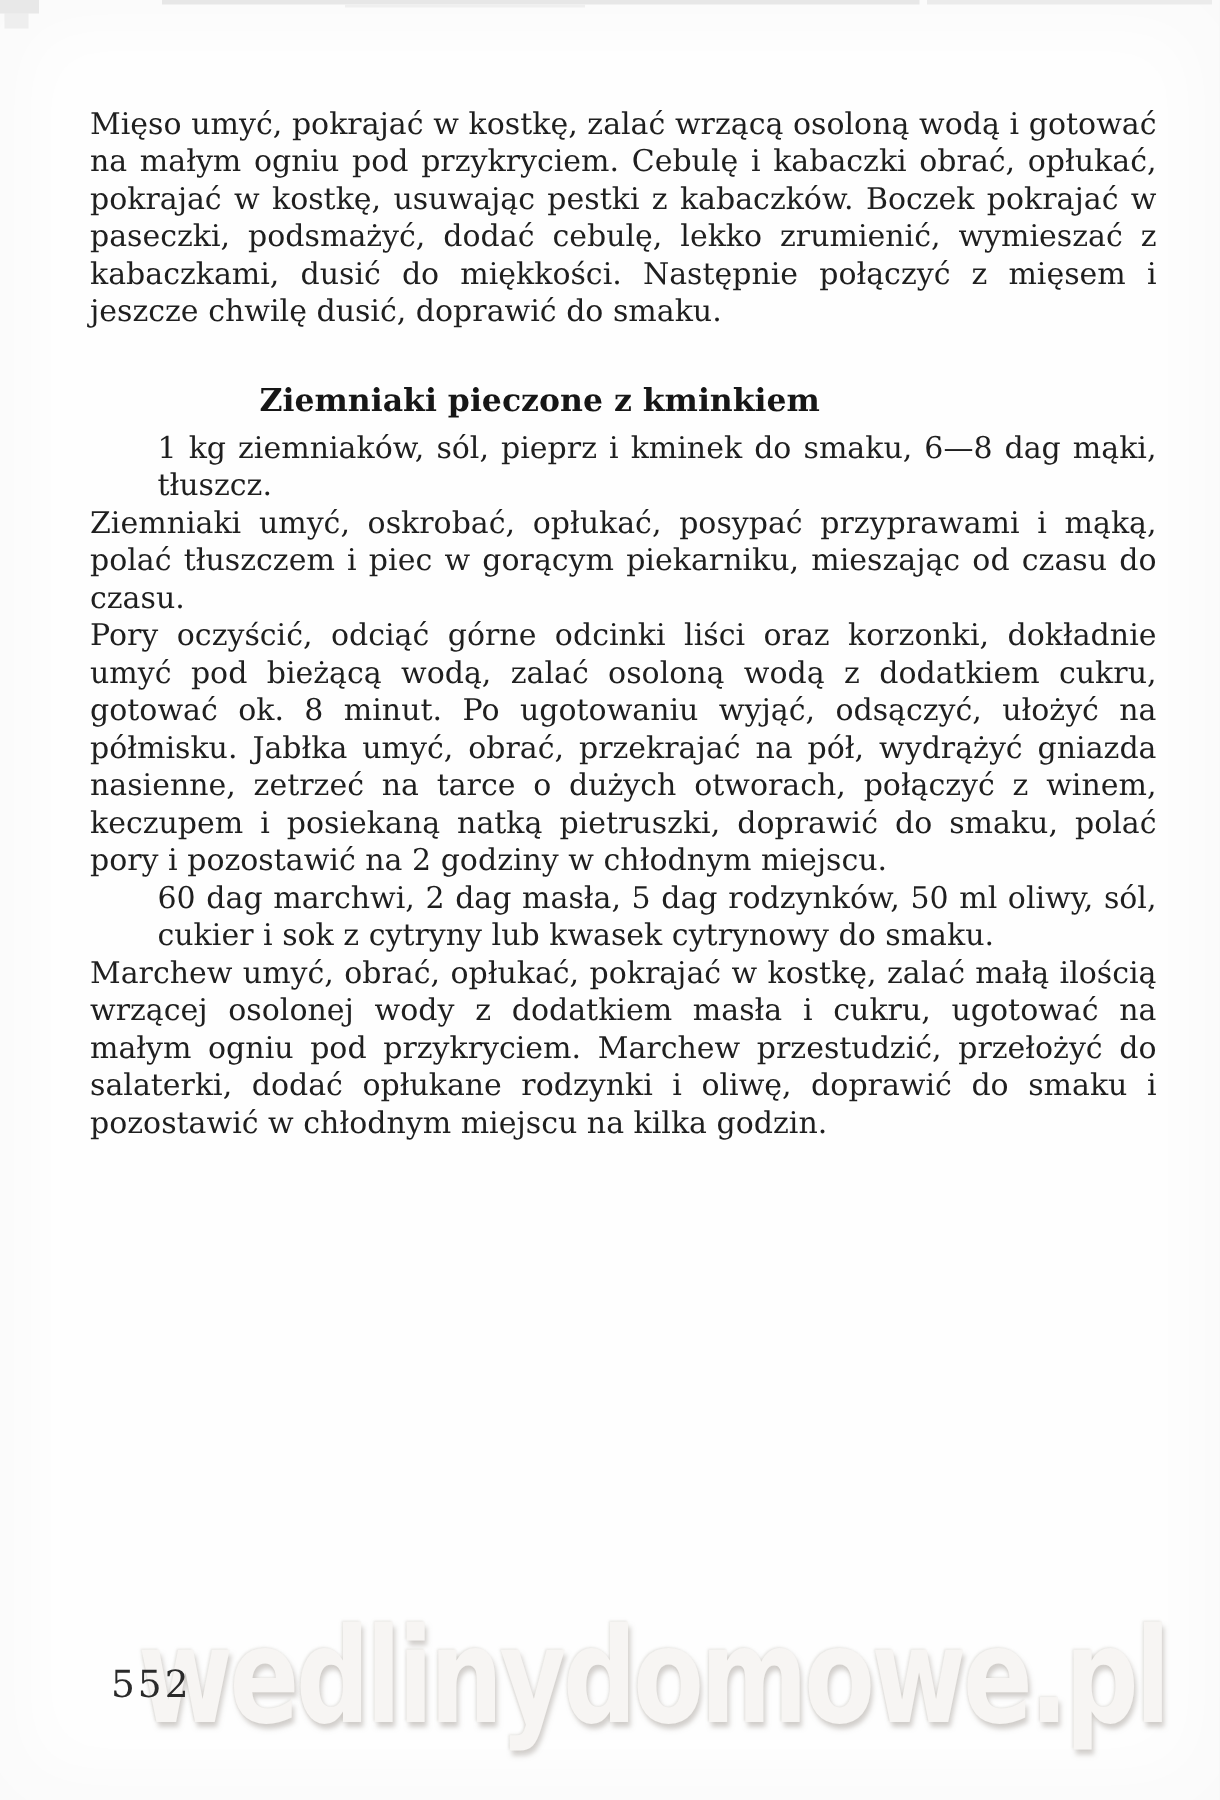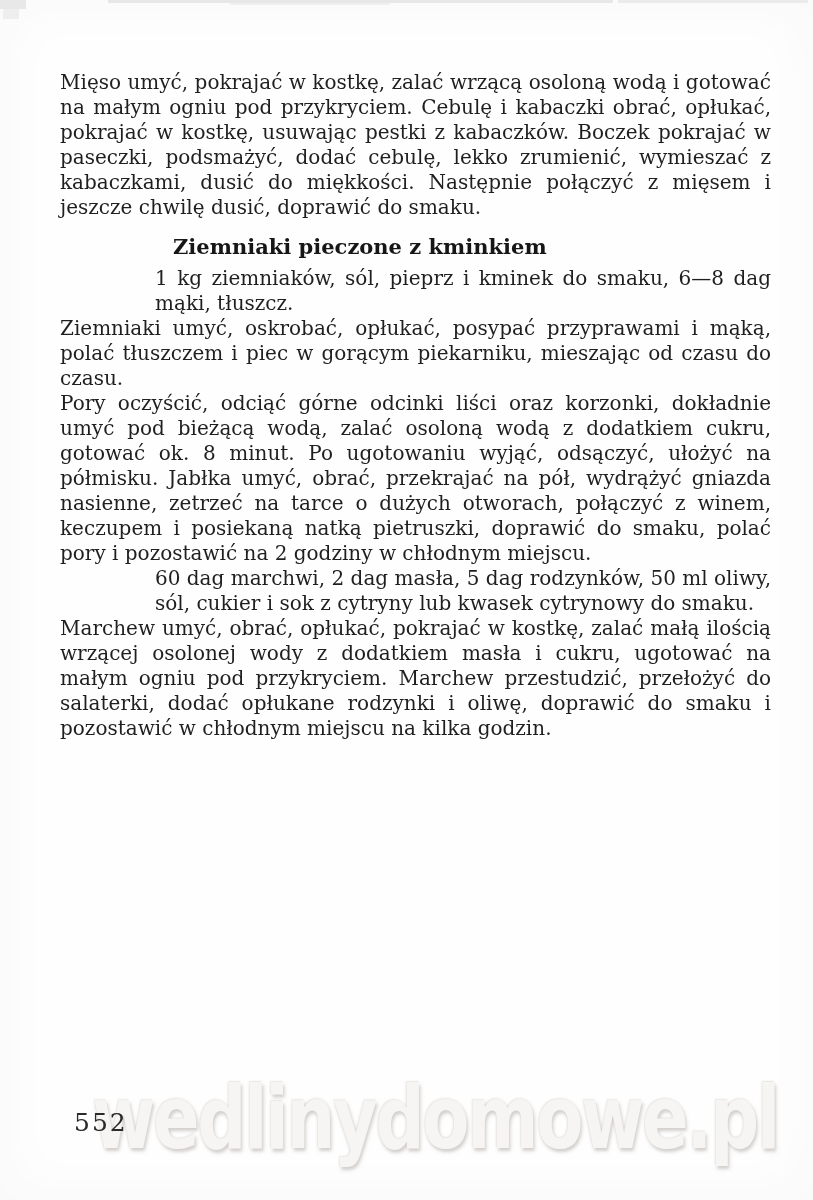--- a/index.html
+++ b/index.html
@@ -35,23 +35,23 @@
     text-align: justify;
     color: #1f1f1f;
     hyphens: manual;
     -webkit-hyphens: manual;
   }
   .recipe-title {
     font-size: 21px;
     line-height: 25px;
     font-weight: bold;
     color: #161616;
-    margin: 14px 0 7px 113px;
+    margin: 34px 0 7px 113px;
   }
-  .ingredients { margin-left: 95px; }
+  .ingredients { margin-left: 45px; }
   .instructions { margin: 0; }
 
   .watermark {
     position: absolute;
     left: 92px; top: 1066px;
     z-index: 1;
     font-family: "DejaVu Sans", "Liberation Sans", sans-serif;
     font-weight: bold;
     font-size: 88px;
     letter-spacing: -3px;

